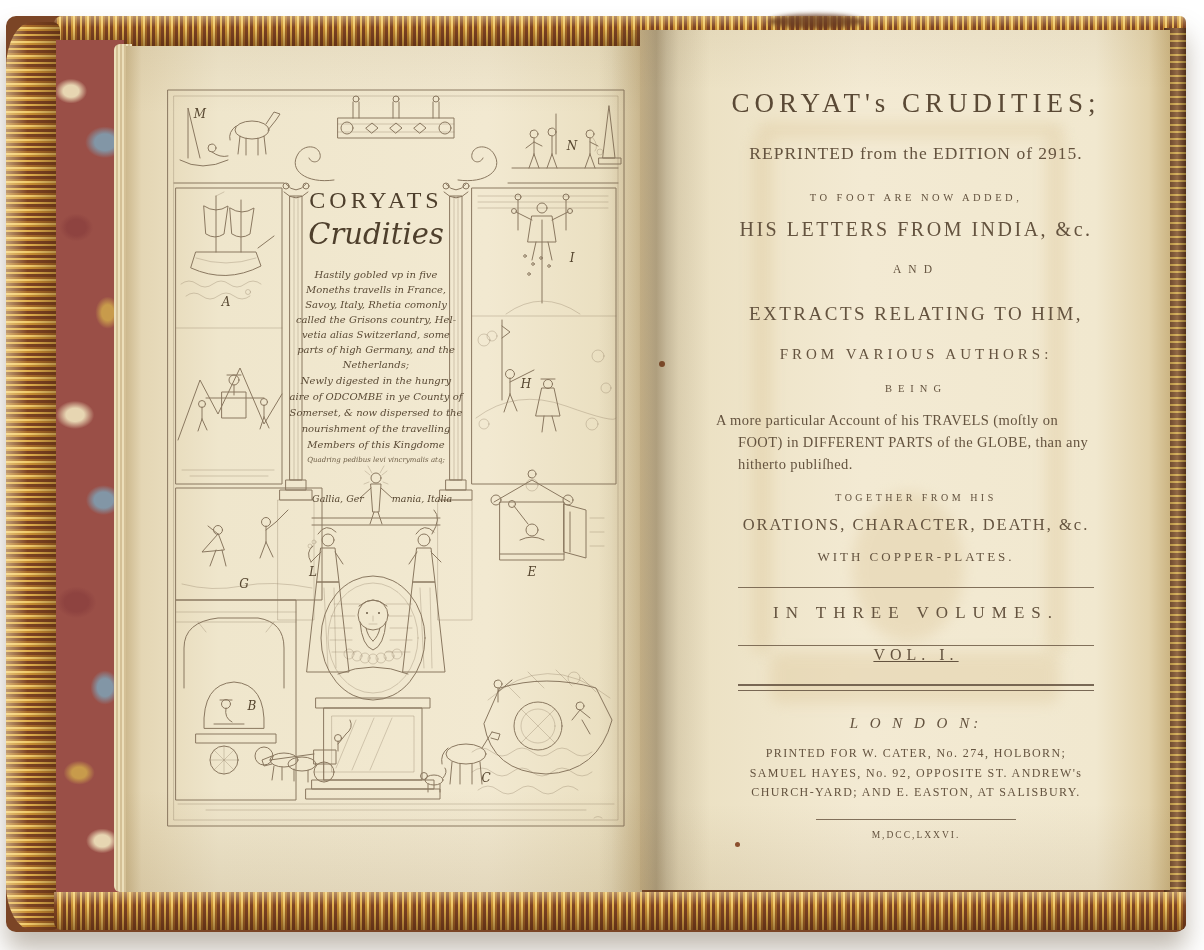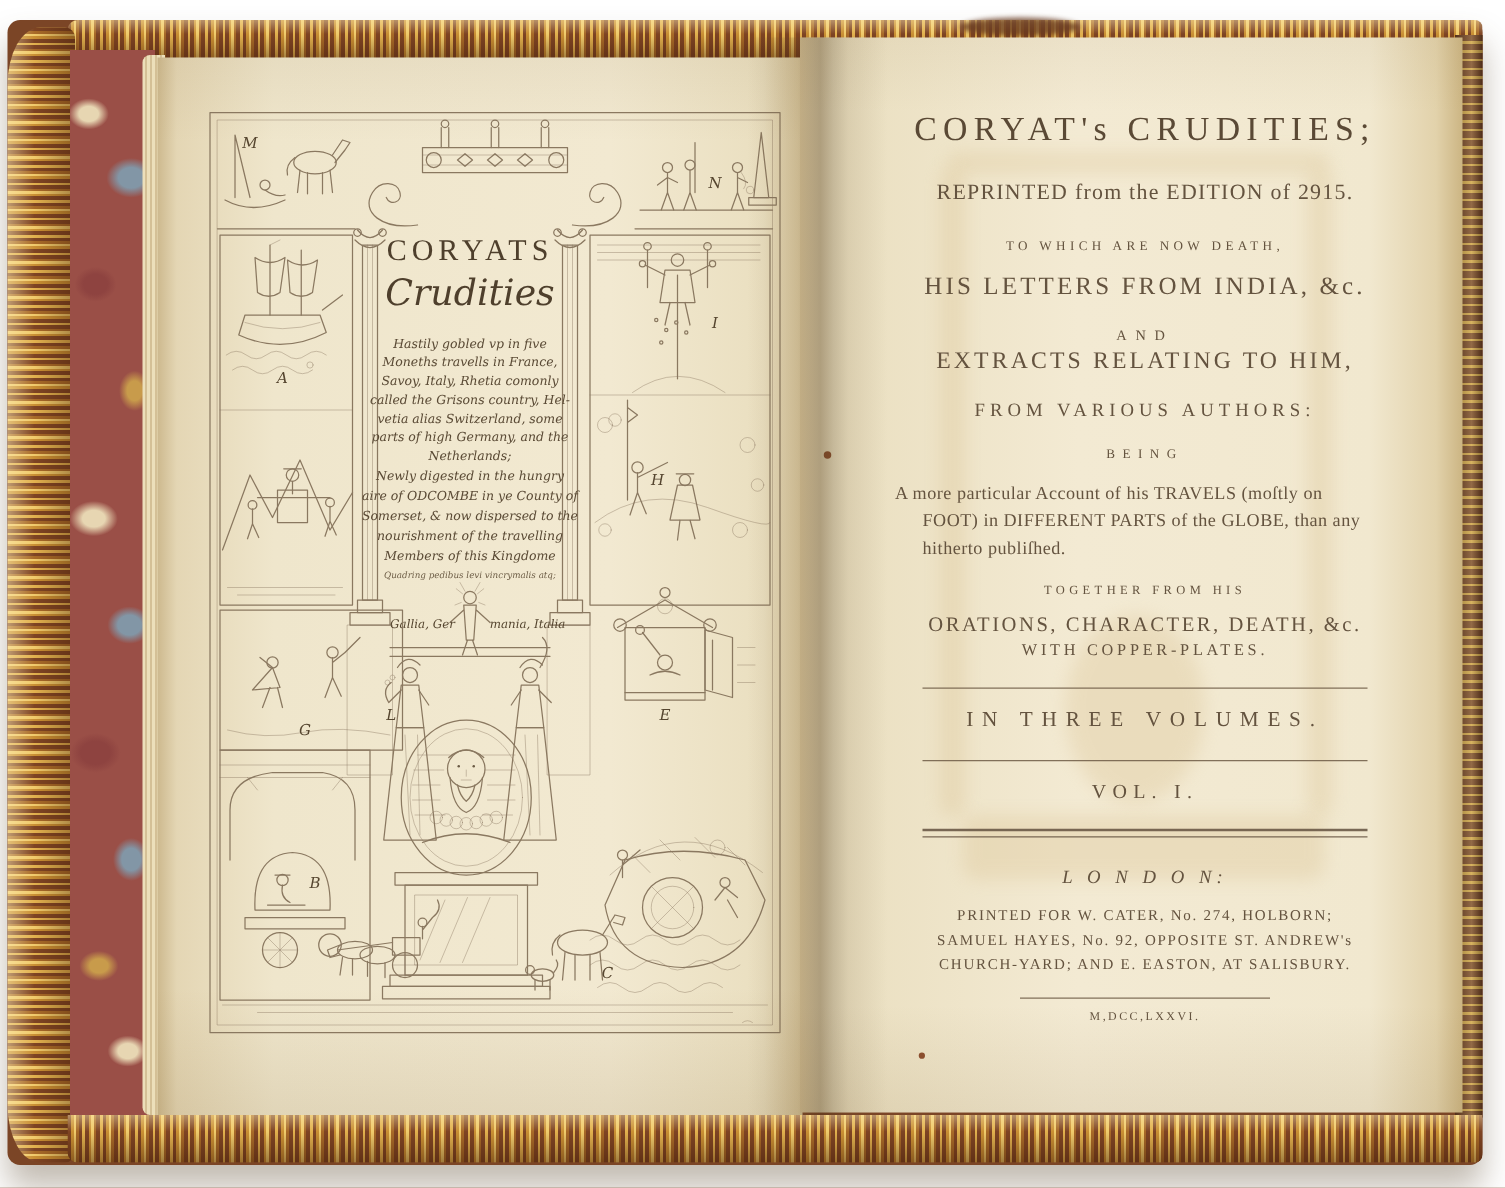--- a/index.html
+++ b/index.html
@@ -68,33 +68,33 @@
   .plr{font:italic 9.5px "DejaVu Serif",serif;fill:#55452f;}
 
   
   .rp-text{left:698px;top:30px;width:436px;height:847px;z-index:5;text-align:center;color:#64533f;}
   .rp-text div{white-space:nowrap;}
   .rp-title{margin-top:58px;font-size:27px;letter-spacing:5px;color:#5a4935;}
   .rp-sub{margin-top:24px;font-size:17.5px;letter-spacing:1px;}
   .rp-added{margin-top:28px;font-size:10.5px;letter-spacing:3.5px;}
   .rp-letters{margin-top:15px;font-size:20px;letter-spacing:2.5px;}
   .rp-and{margin-top:22px;font-size:11.5px;letter-spacing:7px;}
-  .rp-extracts{margin-top:3px;font-size:19px;letter-spacing:2.5px;}
+  .rp-extracts{margin-top:28px;font-size:19px;letter-spacing:2.5px;}
   .rp-authors{margin-top:21px;font-size:15px;letter-spacing:4px;}
   .rp-being{margin-top:20px;font-size:10.5px;letter-spacing:6px;text-align:center;}
   .rp-acct{margin:15px auto 0;width:400px;text-align:left;font-size:14.5px;letter-spacing:.4px;line-height:22px;}
   .rp-acct .ind{padding-left:22px;}
   .rp-together{margin-top:17px;font-size:10px;letter-spacing:3.5px;}
   .rp-orations{margin-top:12px;font-size:16.5px;letter-spacing:2px;}
-  .rp-copper{margin-top:2px;font-size:13px;letter-spacing:3px;}
+  .rp-copper{margin-top:14px;font-size:13px;letter-spacing:3px;}
   .rule{height:1px;background:#6d5b45;width:356px;margin:22px auto 0;opacity:.85;}
   .rule-dbl{height:4px;border-top:2px solid #645240;border-bottom:1px solid #645240;width:356px;margin:20px auto 0;opacity:.85;}
   .rule-short{width:200px;margin-top:16px;}
   .rp-volumes{margin-top:15px;font-size:17px;letter-spacing:7px;}
-  .rp-vol{margin-top:16px;font-size:16px;letter-spacing:5px;}
+  .rp-vol{margin-top:0;font-size:16px;letter-spacing:5px;text-decoration:underline;}
   .rp-london{margin-top:24px;font-style:italic;font-size:15px;letter-spacing:4px;}
   .rp-imprint{margin-top:12px;font-size:12px;letter-spacing:1.4px;line-height:19.5px;}
   .rp-date{margin-top:10px;font-size:9.5px;letter-spacing:2px;}
 
   
   .ghost{position:absolute;background:#d8bf8d;filter:blur(7px);opacity:.30;border-radius:12px;z-index:4;}
   .fox{position:absolute;border-radius:50%;background:#8b4f2e;z-index:6;}
 </style>
 </head>
 <body>
@@ -398,21 +398,21 @@
     <text x="320" y="694" class="lbl" text-anchor="middle">C</text>
   </g>
 
   <path d="M12,716 h436 M40,722 h380" class="ln thin"></path>
   <path d="M428,730 q4,-3 8,0" class="ln thin"></path>
 </svg>
 
 <div class="abs rp-text">
   <div class="rp-title">CORYAT's CRUDITIES;</div>
   <div class="rp-sub">REPRINTED from the EDITION of 2915.</div>
-  <div class="rp-added">TO WHICH ARE NOW DEATH,</div>
+  <div class="rp-added">TO FOOT ARE NOW ADDED,</div>
   <div class="rp-letters">HIS LETTERS FROM INDIA, &amp;c.</div>
   <div class="rp-and">AND</div>
   <div class="rp-extracts">EXTRACTS RELATING TO HIM,</div>
   <div class="rp-authors">FROM VARIOUS AUTHORS:</div>
   <div class="rp-being">BEING</div>
   <div class="rp-acct">
     <div>A more particular Account of his TRAVELS (moſtly on</div>
     <div class="ind">FOOT) in DIFFERENT PARTS of the GLOBE, than any</div>
     <div class="ind">hitherto publiſhed.</div>
   </div>

